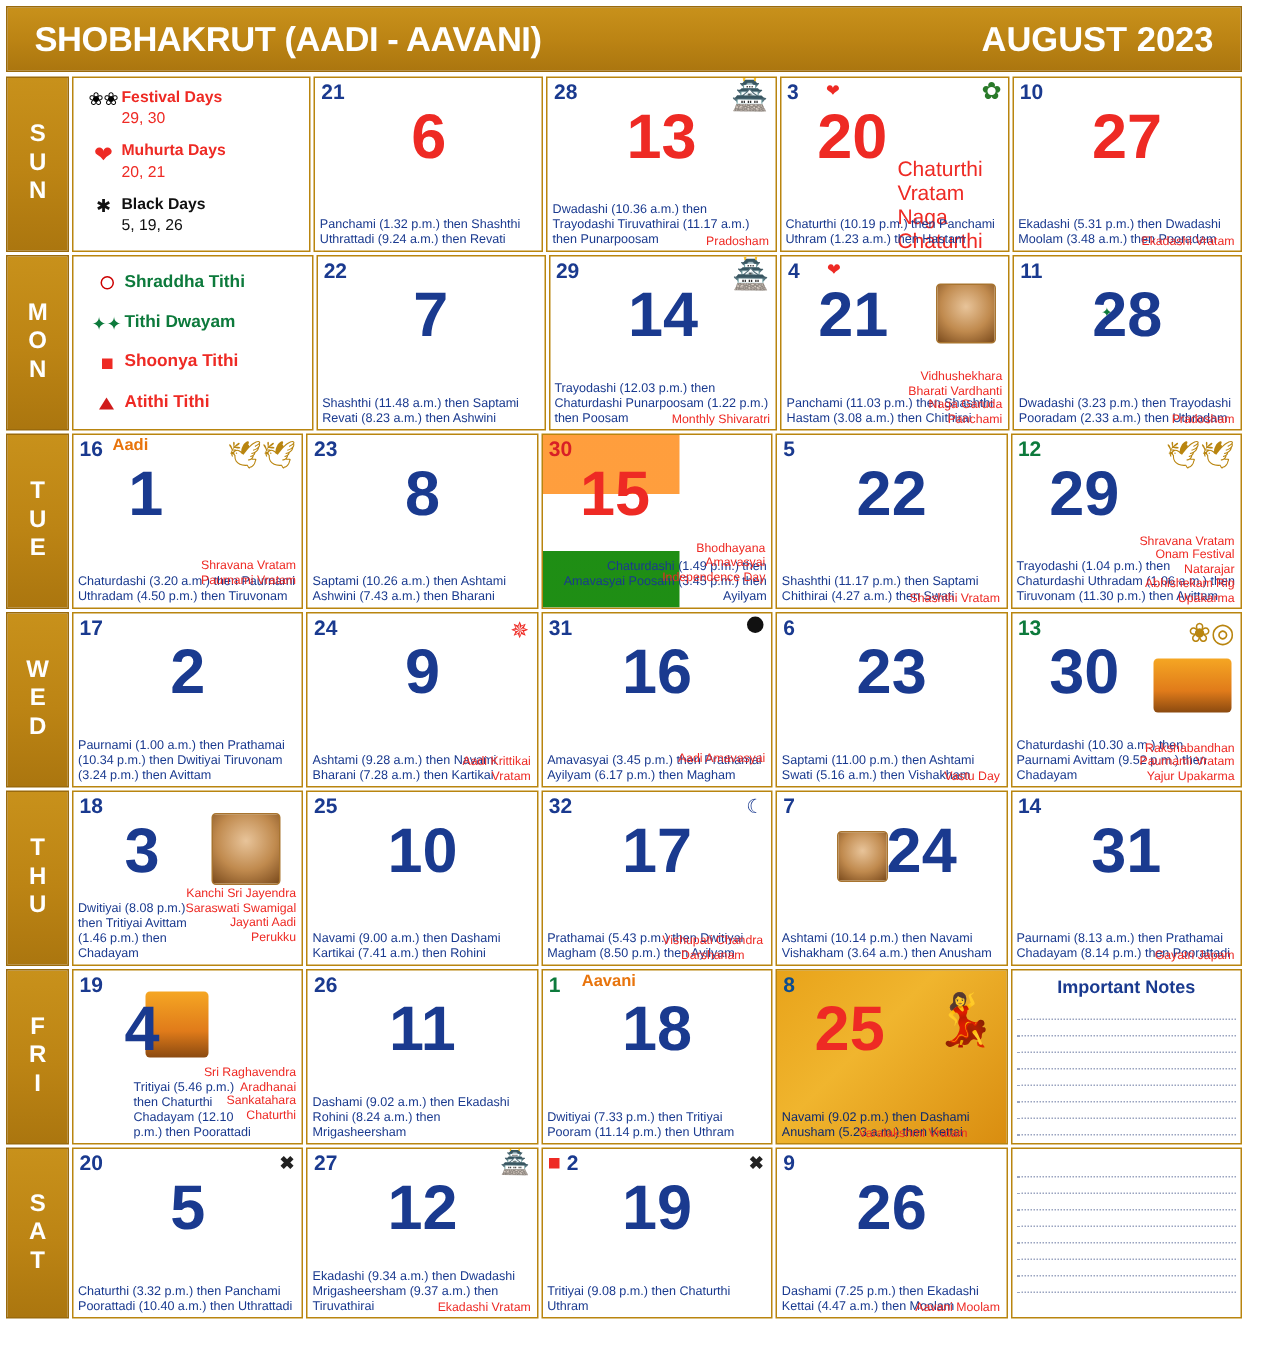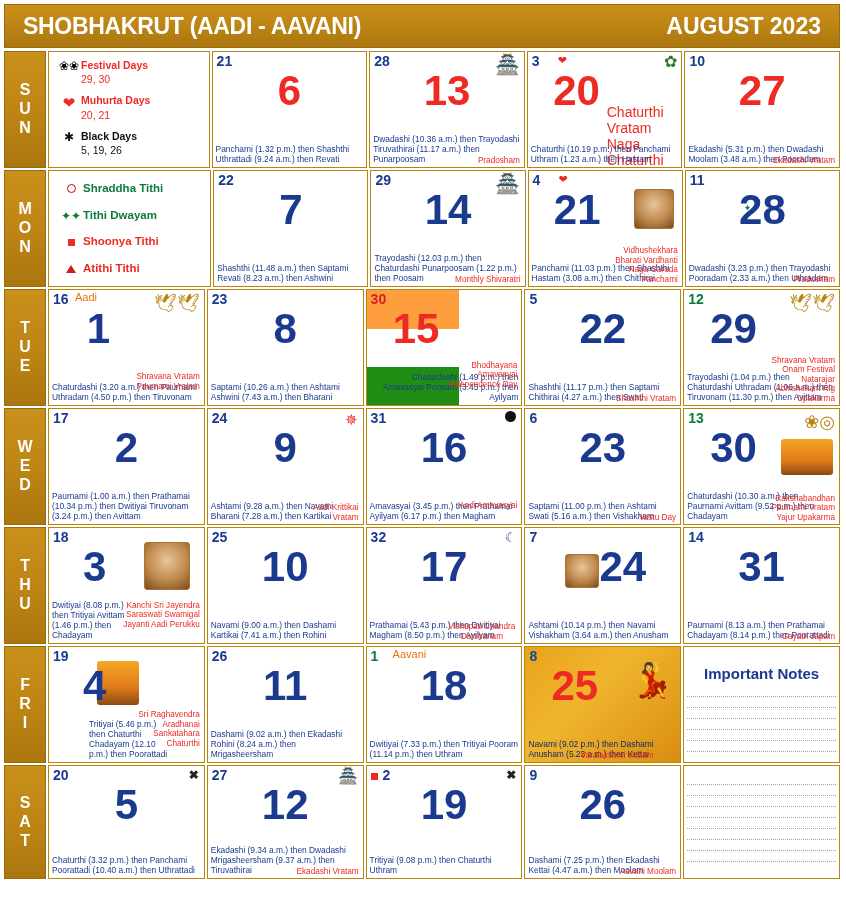--- a/index.html
+++ b/index.html
@@ -2,21 +2,21 @@
 <html><head>
 <meta charset="utf-8">
 <style>
   * { box-sizing: border-box; margin: 0; padding: 0; }
   body {
     width: 846px; height: 898px;
     font-family: "Liberation Sans", sans-serif;
     background: #ffffff;
     overflow: hidden;
   }
-  .calendar-wrap { width: 846px; height: 898px; position: relative; padding: 4px 6px 2px 4px; }
+  .calendar-wrap { width: 846px; height: 898px; position: relative; padding: 4px 18px 2px 4px; }
 
   
   .header {
     height: 44px;
     background: linear-gradient(to bottom, #c8911b 0%, #bc8414 50%, #ab760f 100%);
     border: 1px solid #9a6a0c;
     display: flex; align-items: center; justify-content: space-between;
     padding: 0 18px;
     margin-bottom: 3px;
   }
@@ -54,21 +54,21 @@
   }
 
   .tamil-num {
     position: absolute; top: 1px; left: 4px;
     font-size: 14px; font-weight: bold; color: #1a3a8f;
   }
   .tamil-num.green { color: #0d7a3c; }
   .tamil-num.red { color: #d81f26; }
   .month-tag {
     position: absolute; top: 1px; left: 26px;
-    font-size: 11px; font-weight: normal; color: #e8740c;
+    font-size: 11px; font-weight: bold; color: #e8740c;
   }
   .big-date {
     position: absolute; top: 18px; left: 0; right: 0;
     text-align: center;
     font-size: 42px; font-weight: bold; line-height: 1;
     color: #1a3a8f;
   }
   .big-date.red { color: #ee2a24; }
   .big-date.left { text-align: left; padding-left: 34px; }
   .big-date.offset-l { text-align: center; padding-right: 56px; }
@@ -99,21 +99,21 @@
   .legend-txt .t { font-weight: bold; }
   .legend-red .t, .legend-red .d { color: #ee2a24; }
   .legend-dark .t, .legend-dark .d { color: #111111; }
   .legend2 { padding: 10px 4px 4px 10px; }
   .legend2 .legend-row { margin-bottom: 11px; }
   .legend2 .legend-txt { font-size: 11.5px; font-weight: bold; }
   .legend2 .c-red { color: #ee2a24; }
   .legend2 .c-green { color: #0d7a3c; }
 
   
-  .imp-title { text-align: center; font-size: 15px; font-weight: bold; color: #1a3a8f; margin-top: 16px; }
+  .imp-title { text-align: center; font-size: 12px; font-weight: bold; color: #1a3a8f; margin-top: 2px; }
   .imp-lines { margin-top: 4px; }
   .imp-lines div { border-bottom: 1px dotted #9aa4c0; height: 11px; }
 
   
   .mark { position: absolute; font-size: 11px; }
   .mark-tl { top: 2px; left: 3px; }
   .mark-tr { top: 2px; right: 5px; }
   .sq-red { display:inline-block; width:7px; height:7px; background:#ee2a24; }
   .tri-red { display:inline-block; width:0;height:0;border-left:5px solid transparent;border-right:5px solid transparent;border-bottom:8px solid #d01b1b; }
   .dot-circ { display:inline-block; width:9px;height:9px;border:1.5px solid #c00; border-radius:50%; }

